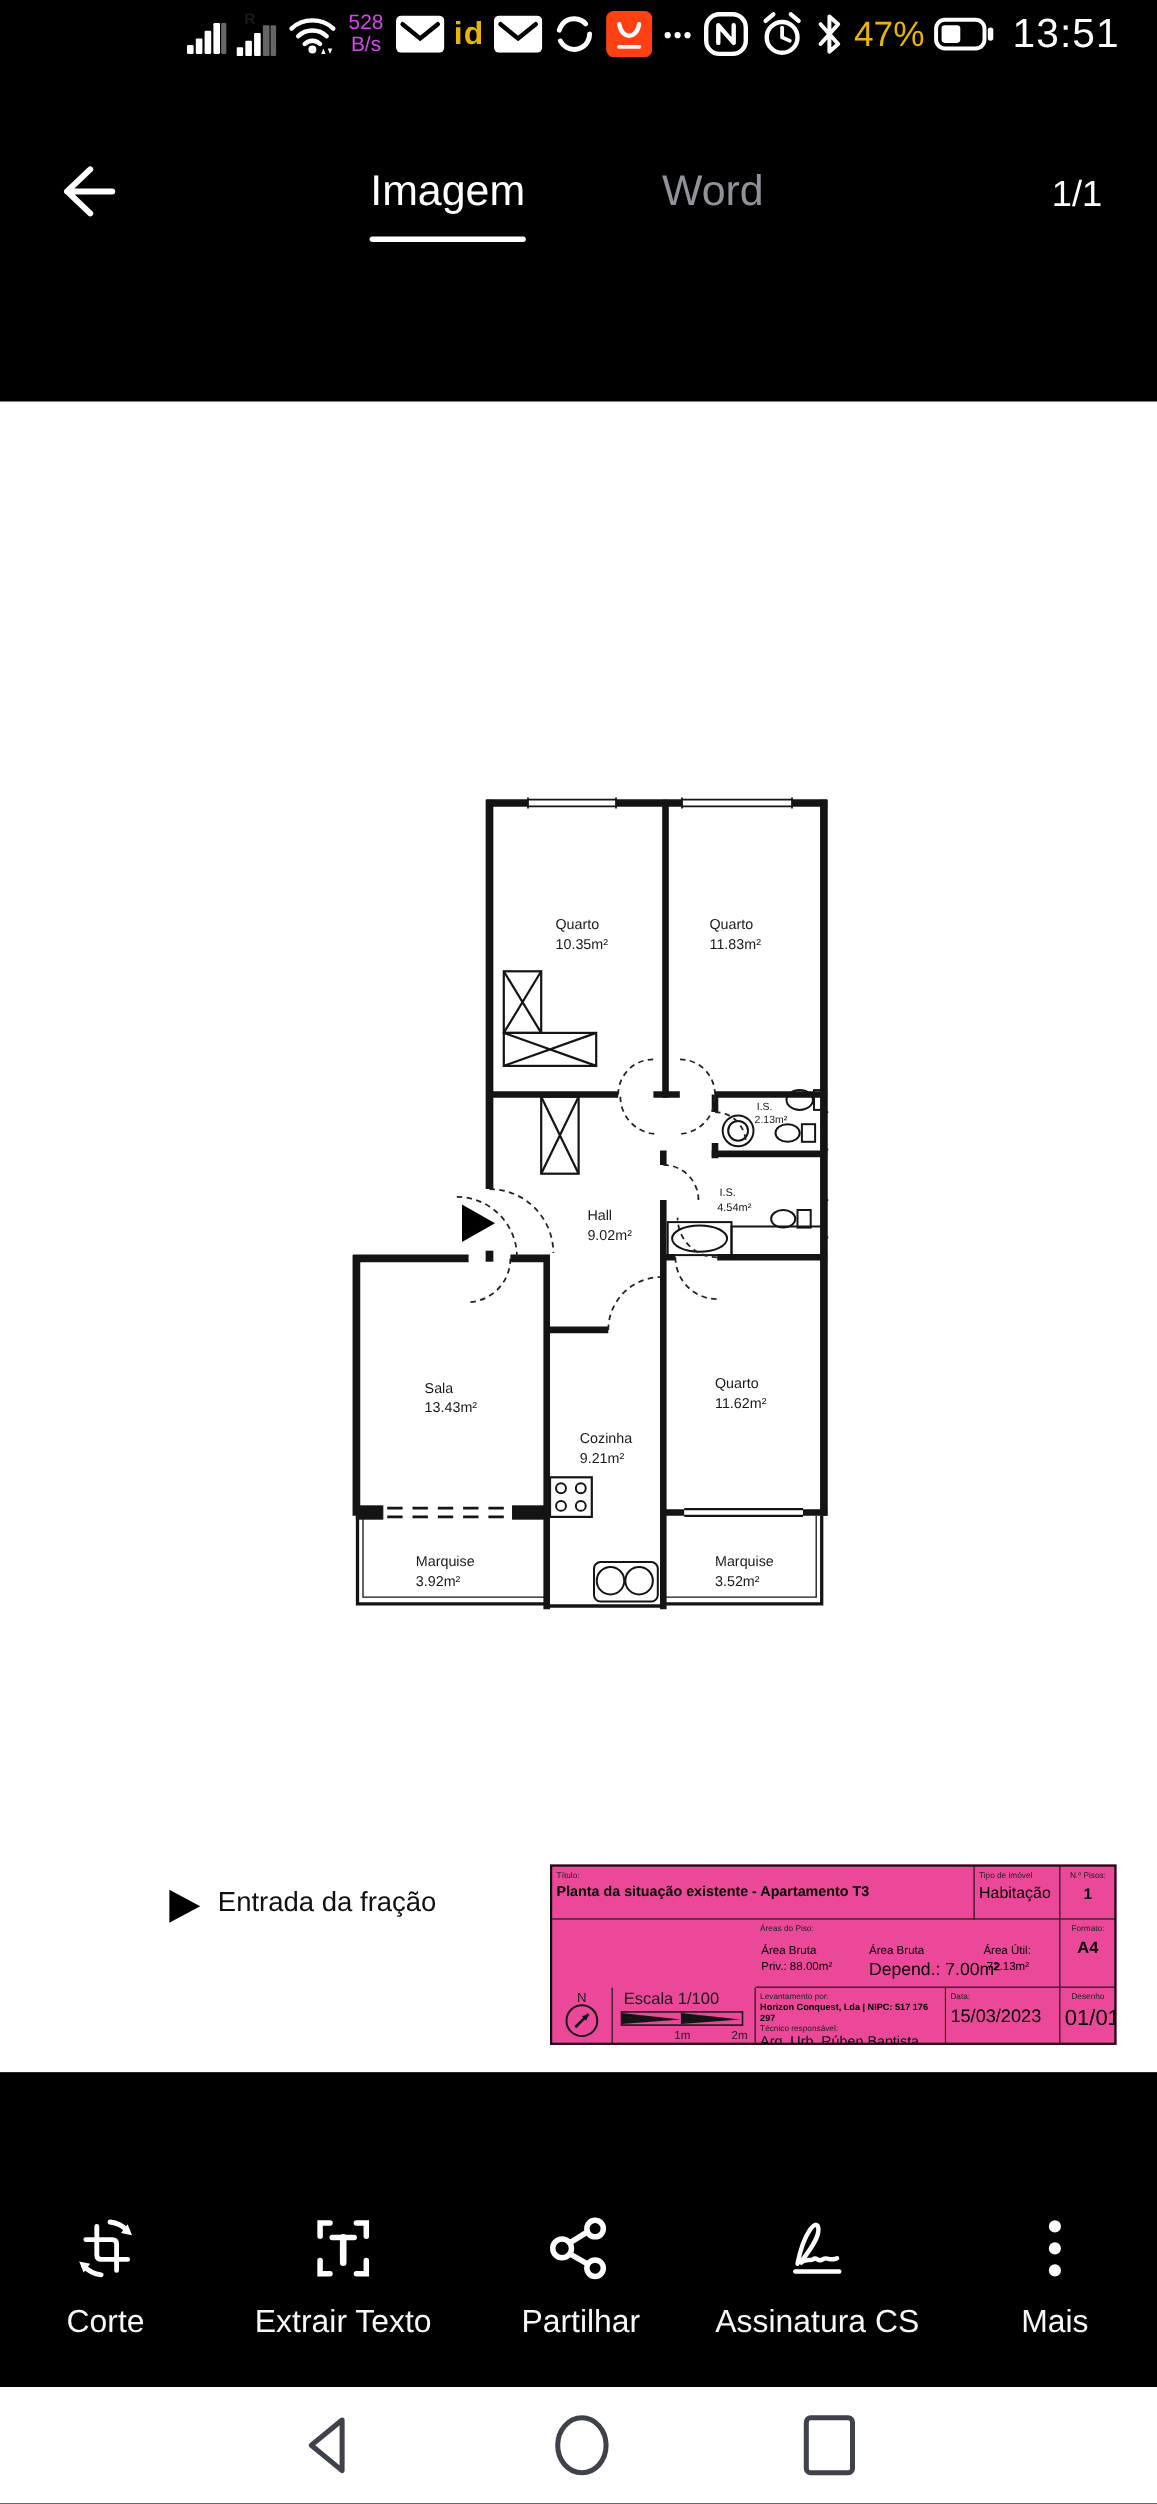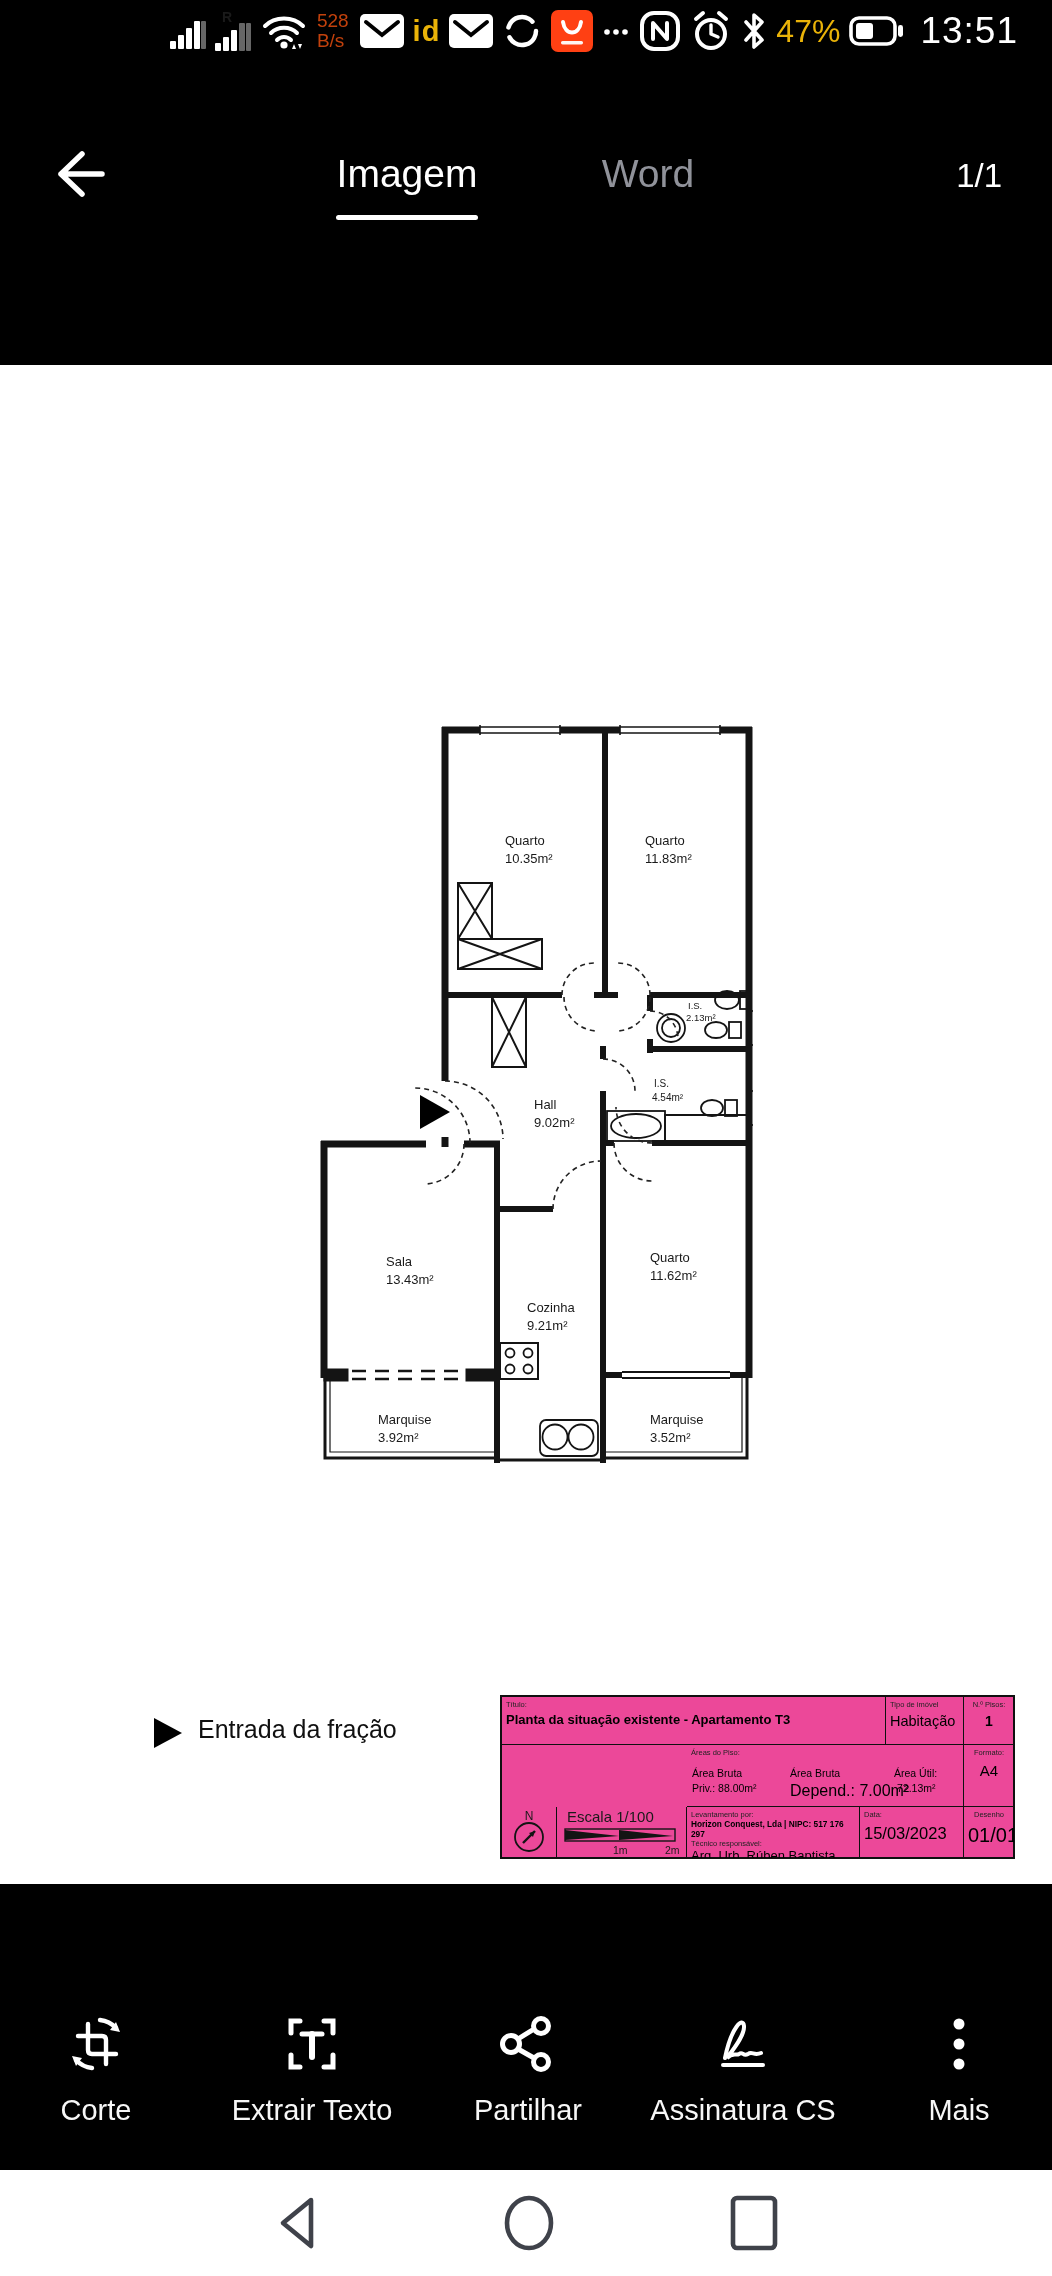--- a/index.html
+++ b/index.html
@@ -4,21 +4,21 @@
 <style>
   html,body{margin:0;padding:0;background:#000;}
   body{width:1052px;height:2276px;position:relative;overflow:hidden;
        font-family:"Liberation Sans",sans-serif;-webkit-font-smoothing:antialiased;}
   .abs{position:absolute;}
   
   #status-bar{left:0;top:0;width:1052px;height:62px;background:#000;display:flex;
               align-items:center;justify-content:flex-end;gap:9px;padding-right:34px;box-sizing:border-box;color:#fff;}
   .sb-ic{display:flex;align-items:center;justify-content:center;}
   .sb-txt{font-size:32px;color:#eab308;}
-  #net-speed{font-size:19px;line-height:20px;color:#c2410c;margin:0 2px;}
+  #net-speed{font-size:19px;line-height:20px;text-align:center;color:#d946ef;margin:0 2px;}
   #clock{font-size:37px;font-weight:500;margin-left:6px;letter-spacing:1px;}
   #id-badge{font-size:29px;font-weight:700;letter-spacing:1px;}
   
   #header{left:0;top:62px;width:1052px;height:303px;background:#000;}
   .tab{position:absolute;top:90px;transform:translateX(-50%);font-size:39px;}
   #tab-underline{position:absolute;left:336px;top:153px;width:142px;height:5px;background:#fff;border-radius:3px;}
   #page-ind{position:absolute;right:50px;top:95px;font-size:33px;color:#fff;}
   
   #document{left:0;top:365px;width:1052px;height:1519px;background:#ffffff;}
   svg text{font-family:"Liberation Sans",sans-serif;fill:#1a1a1a;}
@@ -298,21 +298,21 @@
       <span class="lbl">Áreas do Piso:</span>
       <span class="abs" style="left:5px;top:22px;font-size:10.5px;">Área Bruta</span>
       <span class="abs" style="left:5px;top:37px;font-size:10.5px;">Priv.: 88.00m²</span>
       <span class="abs" style="left:103px;top:22px;font-size:10.5px;">Área Bruta</span>
       <span class="abs" style="left:103px;top:37px;font-size:16px;">Depend.: 7.00m²</span>
       <span class="abs" style="left:207px;top:22px;font-size:10.5px;">Área Útil:</span>
       <span class="abs" style="left:210px;top:37px;font-size:10.5px;">72.13m²</span>
     </div>
     <div class="cell tb-pad last-col" style="left:462px;top:48px;width:50px;height:62px;text-align:center;">
       <span class="lbl">Formato:</span>
-      <span style="font-size:15px;font-weight:normal;display:block;margin-top:5px;">A4</span>
+      <span style="font-size:15px;font-weight:bold;display:block;margin-top:5px;">A4</span>
     </div>
 
     <div class="cell last-row" style="left:0;top:110px;width:55px;height:51px;">
       <svg width="55" height="51" viewBox="0 0 55 51">
         <text x="27" y="13" font-size="12" text-anchor="middle">N</text>
         <circle cx="27" cy="30" r="14" stroke="#141414" stroke-width="1.8" fill="none"></circle>
         <path d="M21,36 L33,24" stroke="#141414" stroke-width="2.4"></path>
         <polygon points="33,24 27,26 31,30" fill="#141414"></polygon>
       </svg>
     </div>

